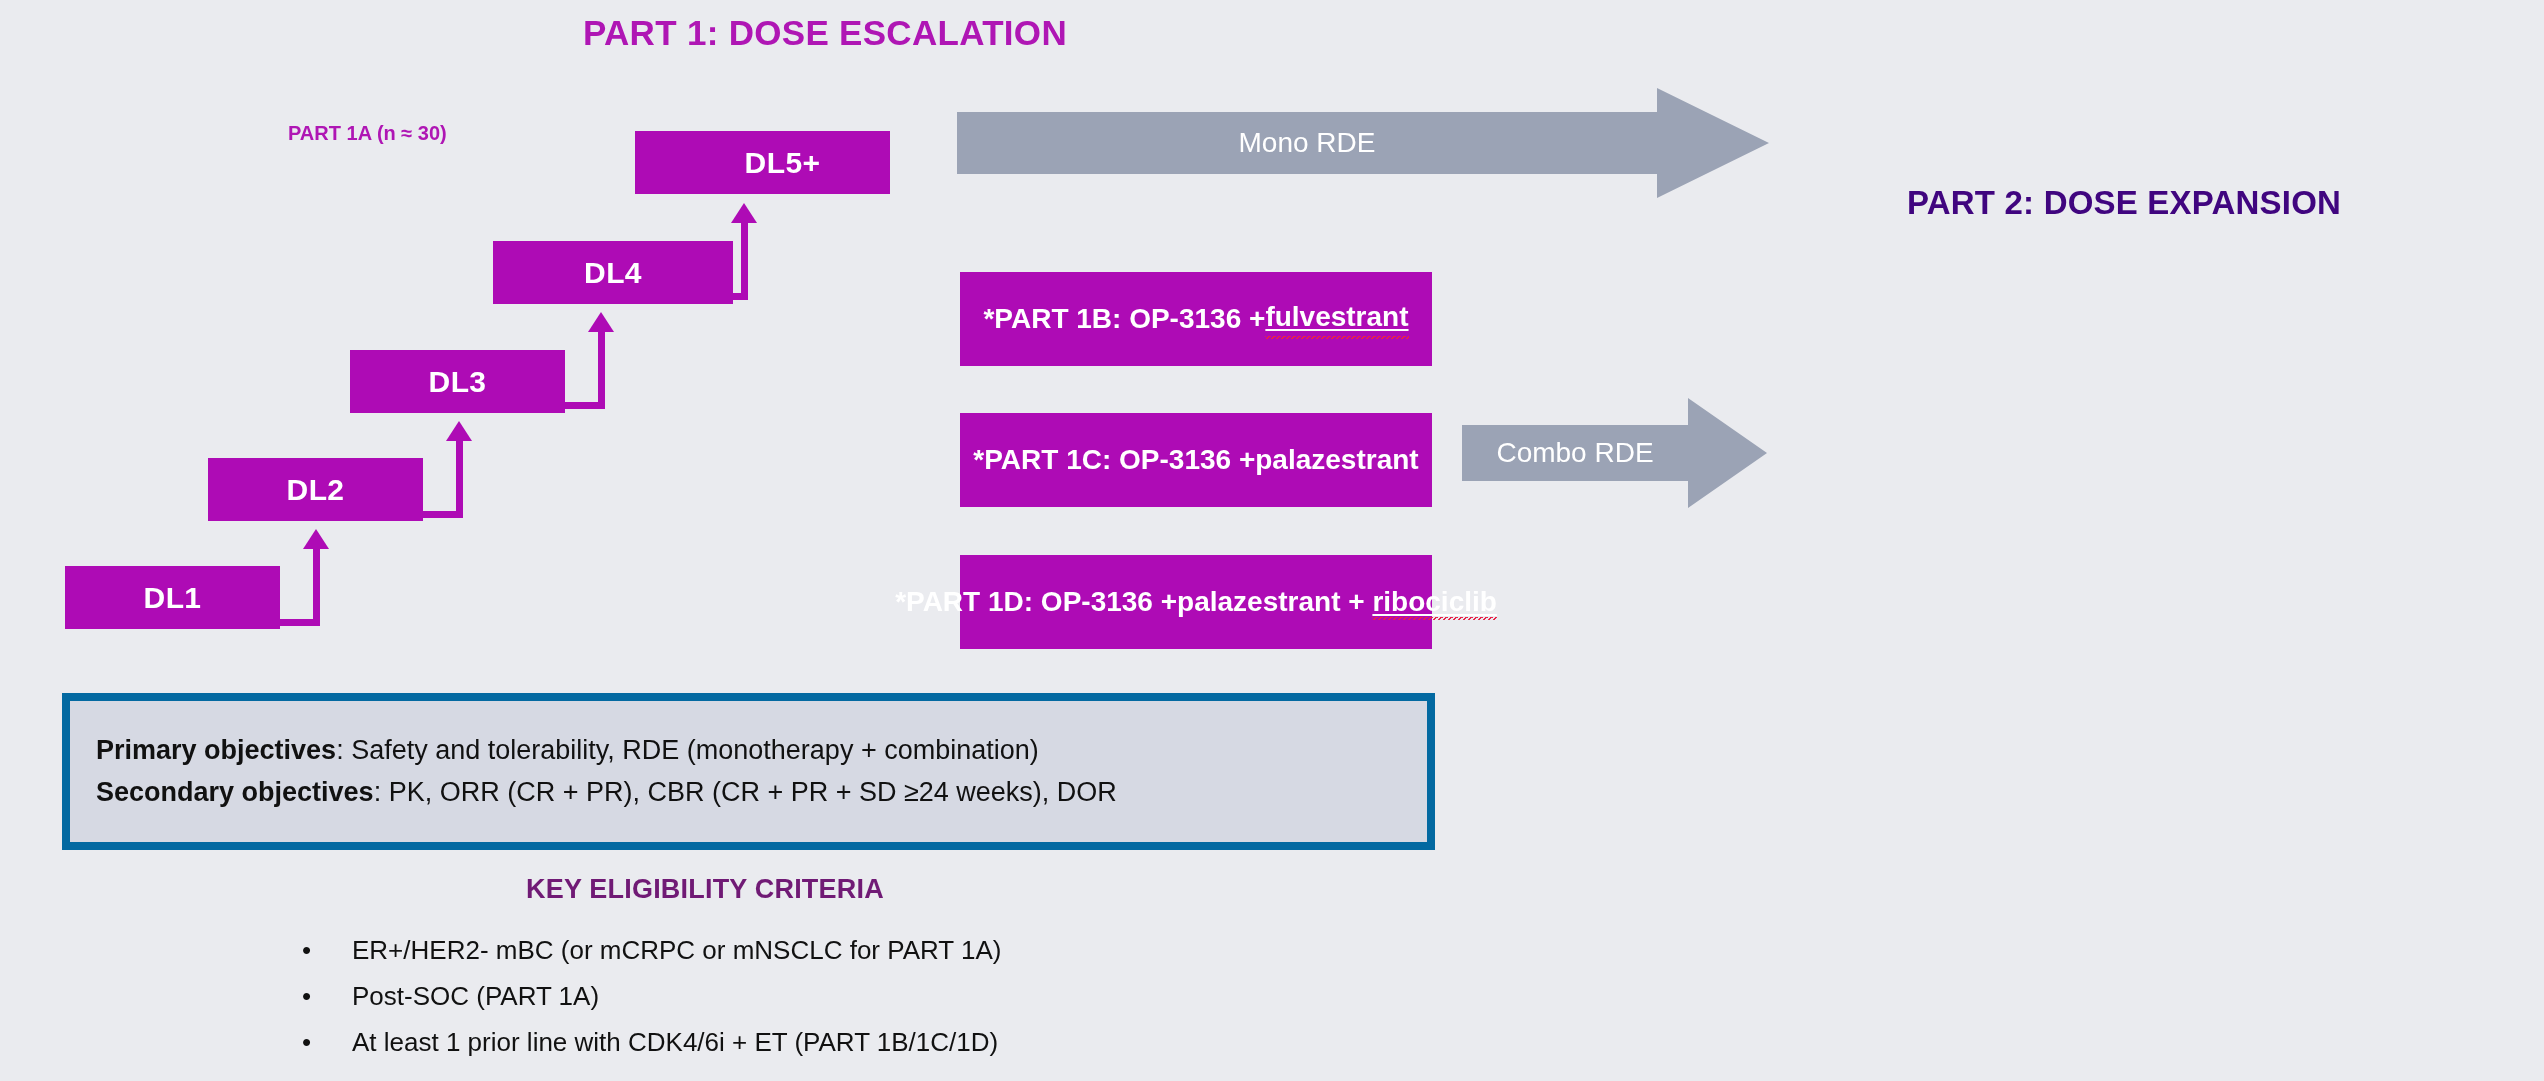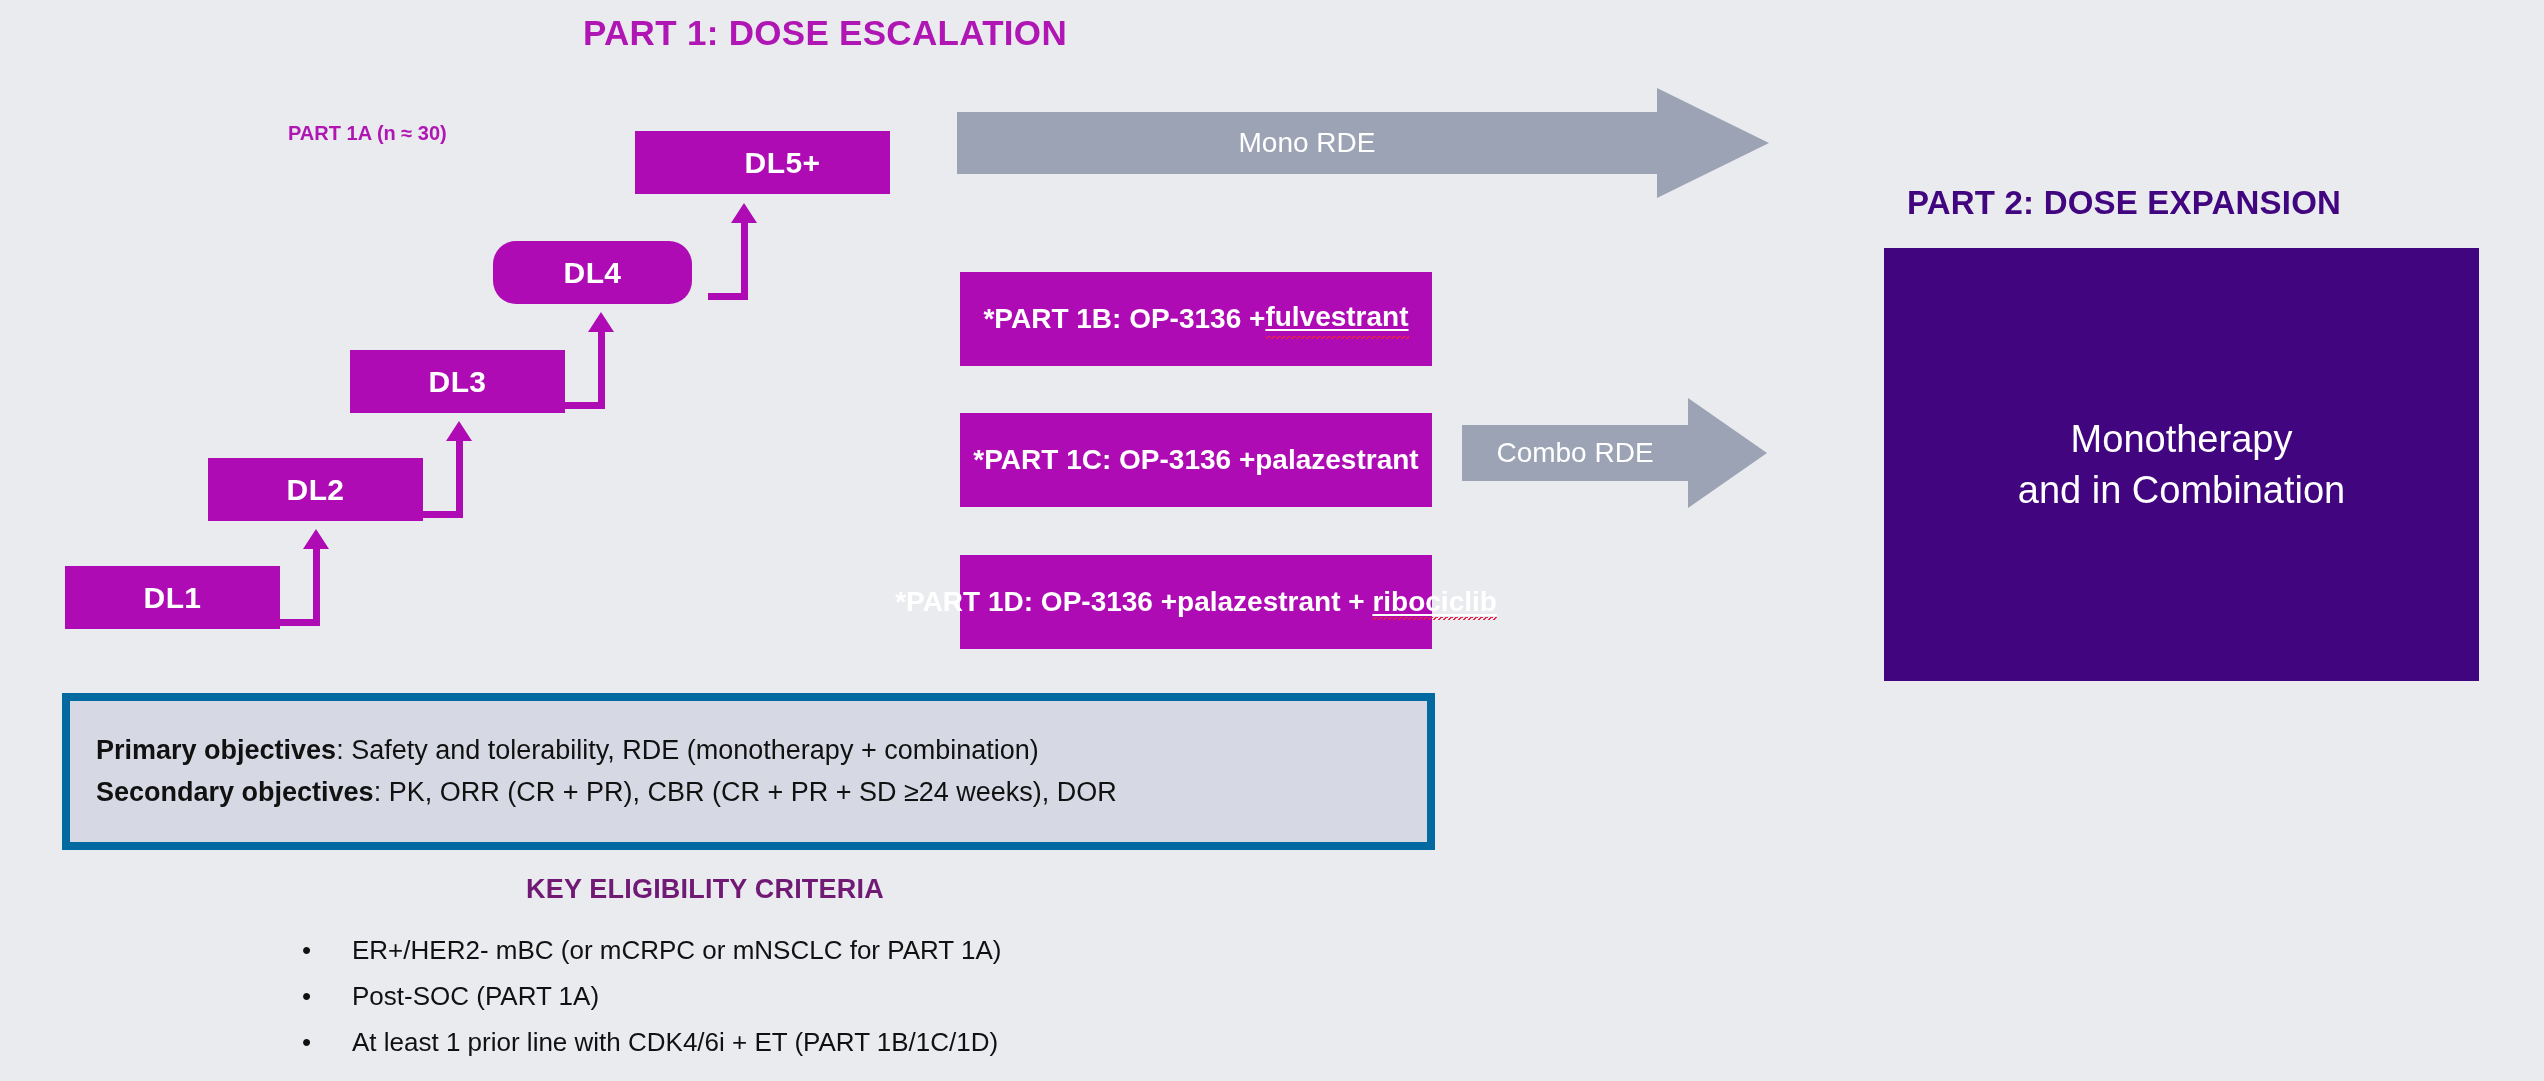--- a/index.html
+++ b/index.html
@@ -181,21 +181,21 @@
 <div id="canvas">
 
   <div class="abs part1-title">PART 1: DOSE ESCALATION</div>
 
   <div class="abs part1a-label">PART 1A (n ≈ 30)</div>
 
   <div class="abs dl-box" style="left:635px; top:131px; width:215px; height:63px;padding-left:40px;">
     <span>DL5+</span>
   </div>
 
-  <div class="abs dl-box" style="left:493px; top:241px; width:199px; height:63px;border-radius:23px;">
+  <div class="abs dl-box" style="left:493px; top:241px; width:240px; height:63px;">
     <span>DL4</span>
   </div>
 
   <div class="abs dl-box" style="left:350px; top:350px; width:215px; height:63px;">
     <span>DL3</span>
   </div>
 
   <div class="abs dl-box" style="left:208px; top:458px; width:215px; height:63px;">
     <span>DL2</span>
   </div>
@@ -244,24 +244,20 @@
     <span class="combo-line">palazestrant</span>
   </div>
 
   <div class="abs combo-box" style="left:960px; top:555px; width:472px; height:94px;">
     <span class="combo-line">*PART 1D: OP-3136 +</span>
     <span class="combo-line"><span>palazestrant + </span><span class="u-underline spell">ribociclib</span></span>
   </div>
 
   <div class="abs part2-title">PART 2: DOSE EXPANSION</div>
 
-  <div class="abs part2-panel" style="left:1884px; top:248px; width:595px; height:433px;">
-    <span>Monotherapy</span>
-    <span>and in Combination</span>
-  </div>
 
   <div class="abs objectives-box" style="left:62px; top:693px; width:1373px; height:157px;">
     <div class="obj-line"><b>Primary objectives</b><span>: Safety and tolerability, RDE (monotherapy + combination)</span></div>
     <div class="obj-line"><b>Secondary objectives</b><span>: PK, ORR (CR + PR), CBR (CR + PR + SD ≥24 weeks), DOR</span></div>
   </div>
 
   <div class="abs elig-title" style="left:526px; top:874px;">KEY ELIGIBILITY CRITERIA</div>
 
   <ul class="abs elig-list" style="left:290px; top:928px;">
     <li class="elig-item">

